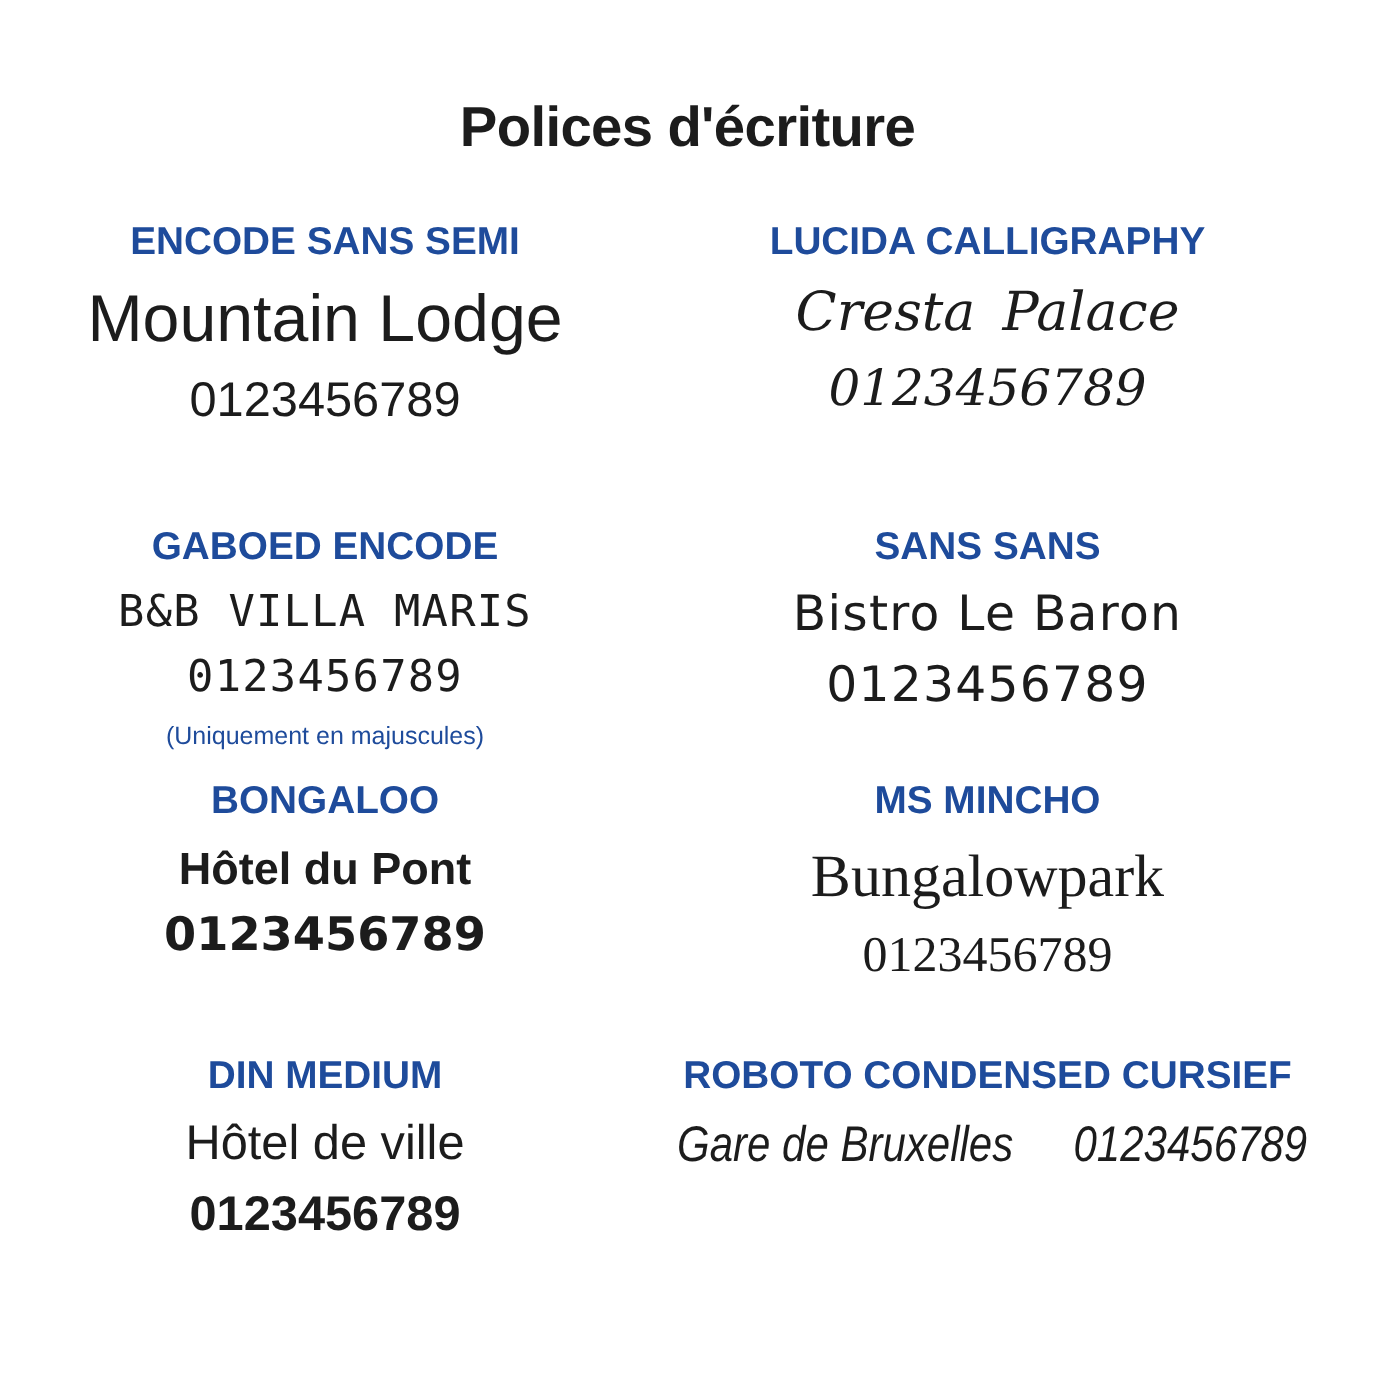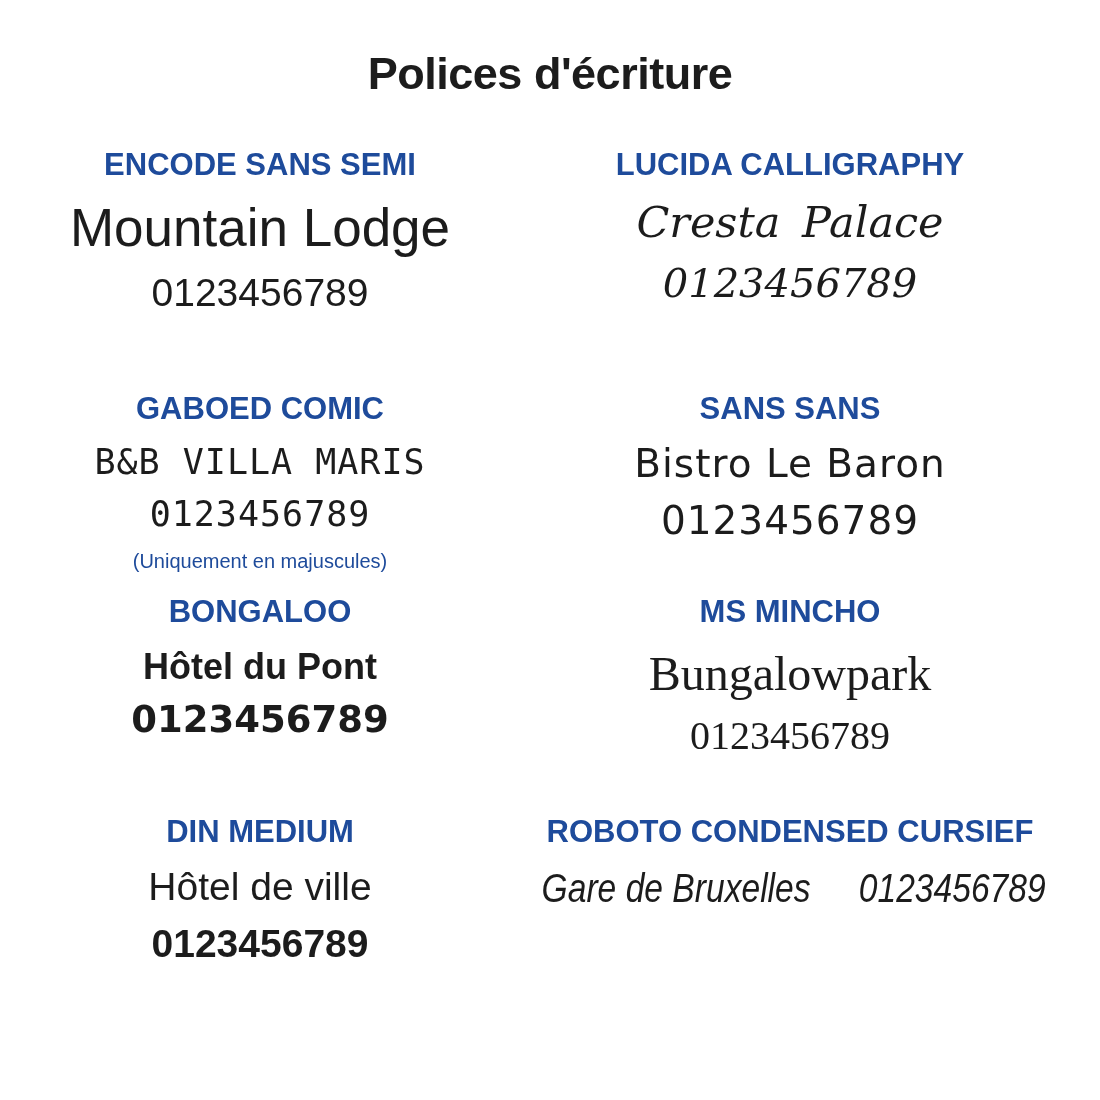--- a/index.html
+++ b/index.html
@@ -11,21 +11,21 @@
   html, body {
     width: 1100px;
     height: 1100px;
     background: var(--background);
     font-family: "Liberation Sans", sans-serif;
     overflow: hidden;
   }
   .page {
     width: 1100px;
     height: 1100px;
-    padding-top: 48px;
+    padding-top: 76px;
   }
   .page-title {
     text-align: center;
     font-family: "Liberation Sans", sans-serif;
     font-weight: 700;
     font-size: 45px;
     letter-spacing: -0.5px;
     color: var(--text-black);
   }
   .font-grid {
@@ -111,21 +111,21 @@
       <p class="card-digits">0123456789</p>
     </div>
 
     <div class="card f-lucida">
       <h2 class="card-name">LUCIDA CALLIGRAPHY</h2>
       <p class="card-sample">Cresta Palace</p>
       <p class="card-digits">0123456789</p>
     </div>
 
     <div class="card f-gaboed">
-      <h2 class="card-name">GABOED COMIC</h2>
+      <h2 class="card-name">GABOED ENCODE</h2>
       <p class="card-sample">B&amp;B VILLA MARIS</p>
       <p class="card-digits">0123456789</p>
       <p class="card-note">(Uniquement en majuscules)</p>
     </div>
 
     <div class="card f-comic">
       <h2 class="card-name">SANS SANS</h2>
       <p class="card-sample">Bistro Le Baron</p>
       <p class="card-digits">0123456789</p>
     </div>

